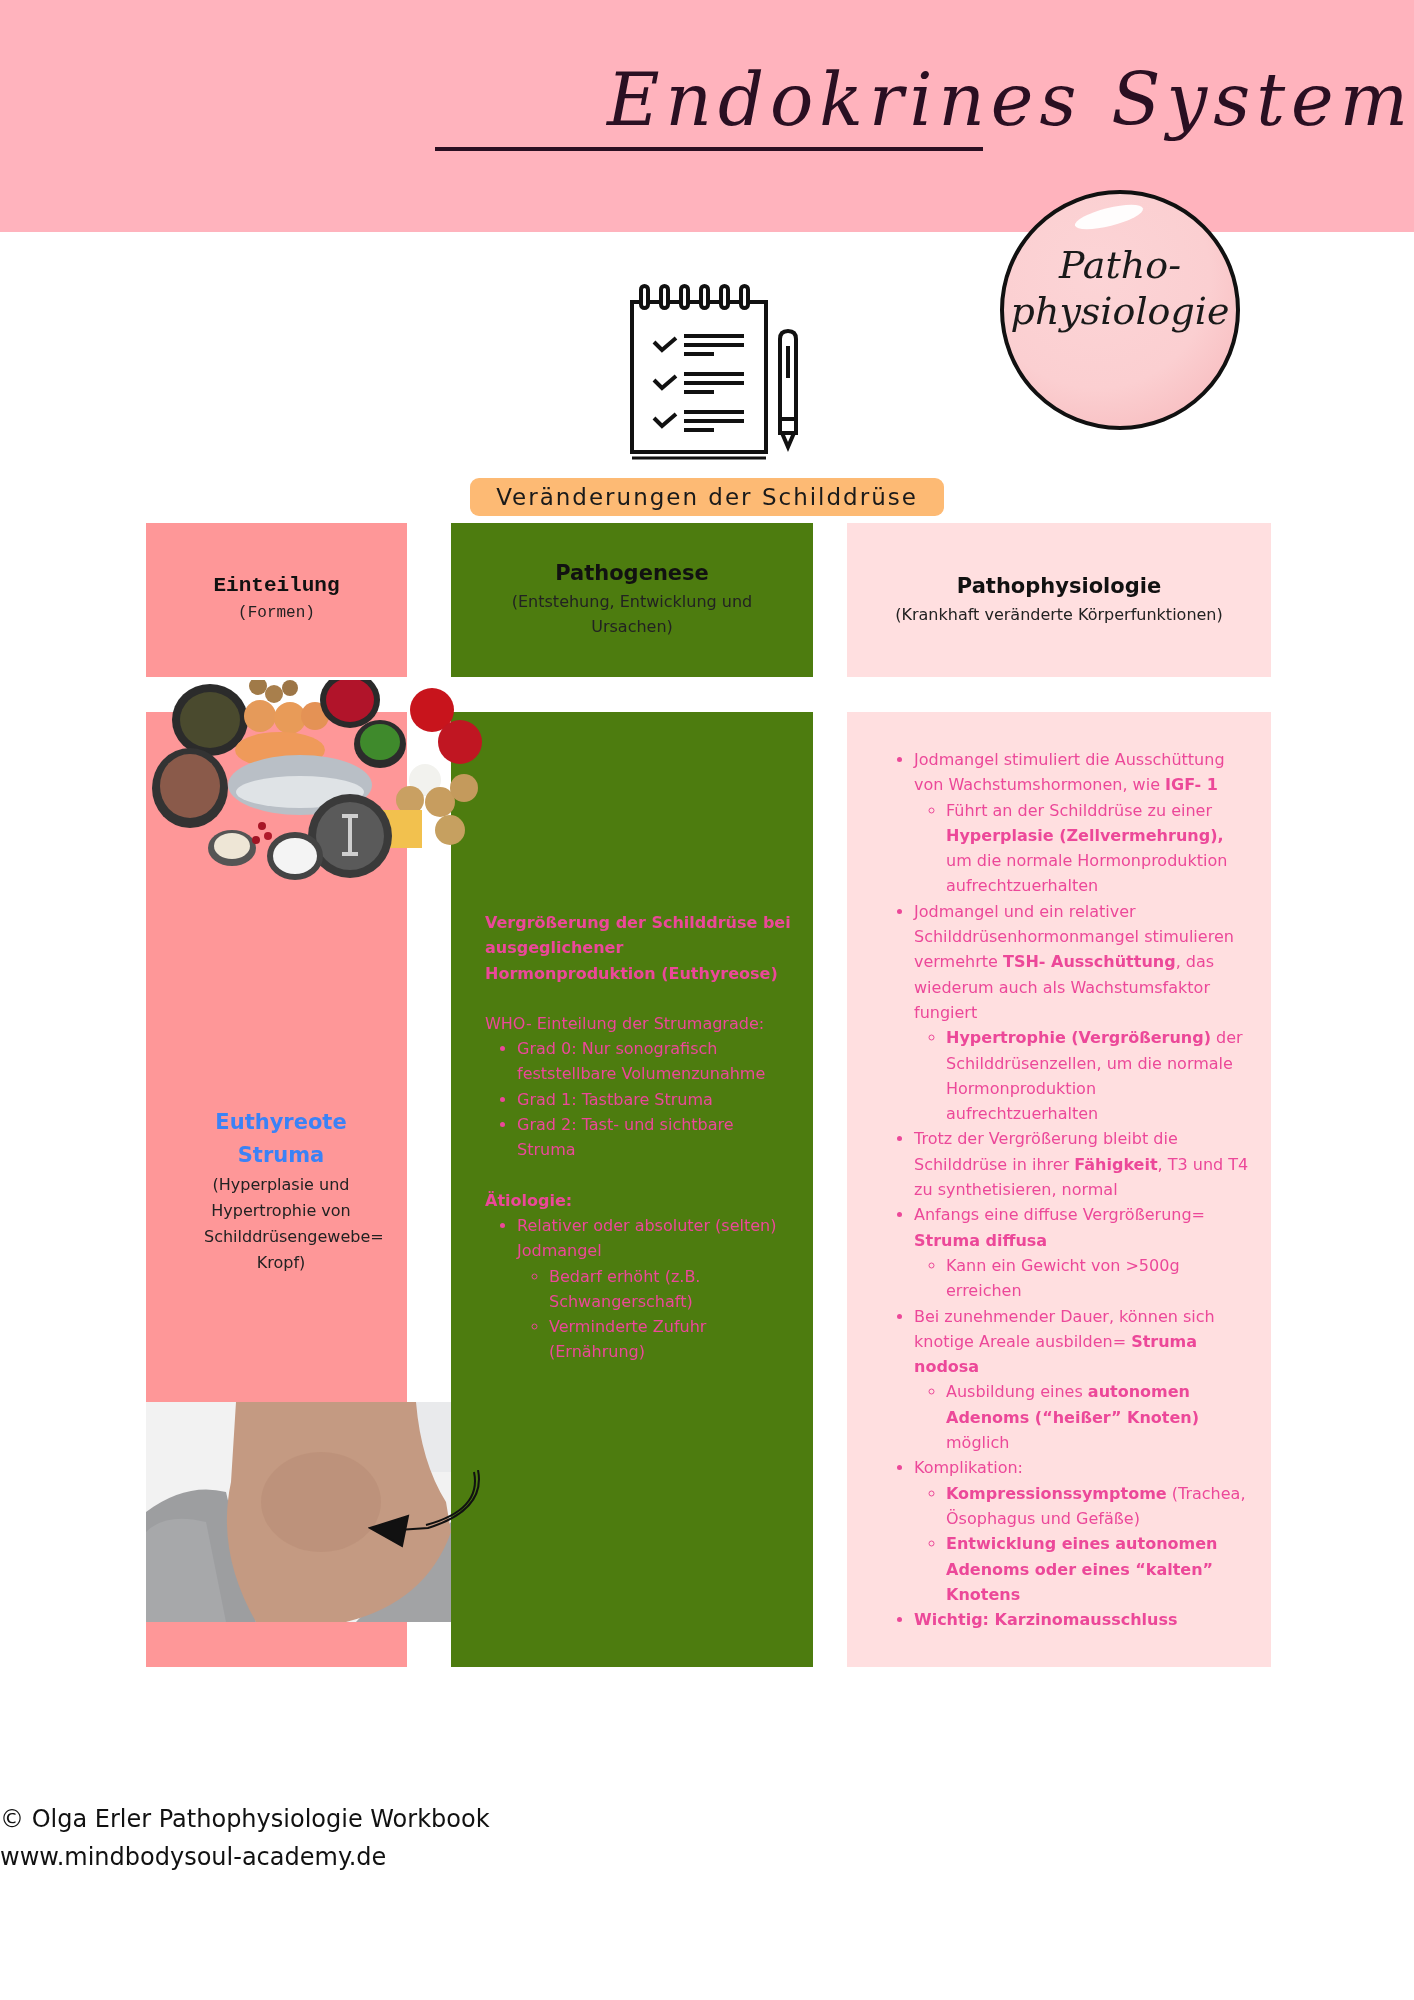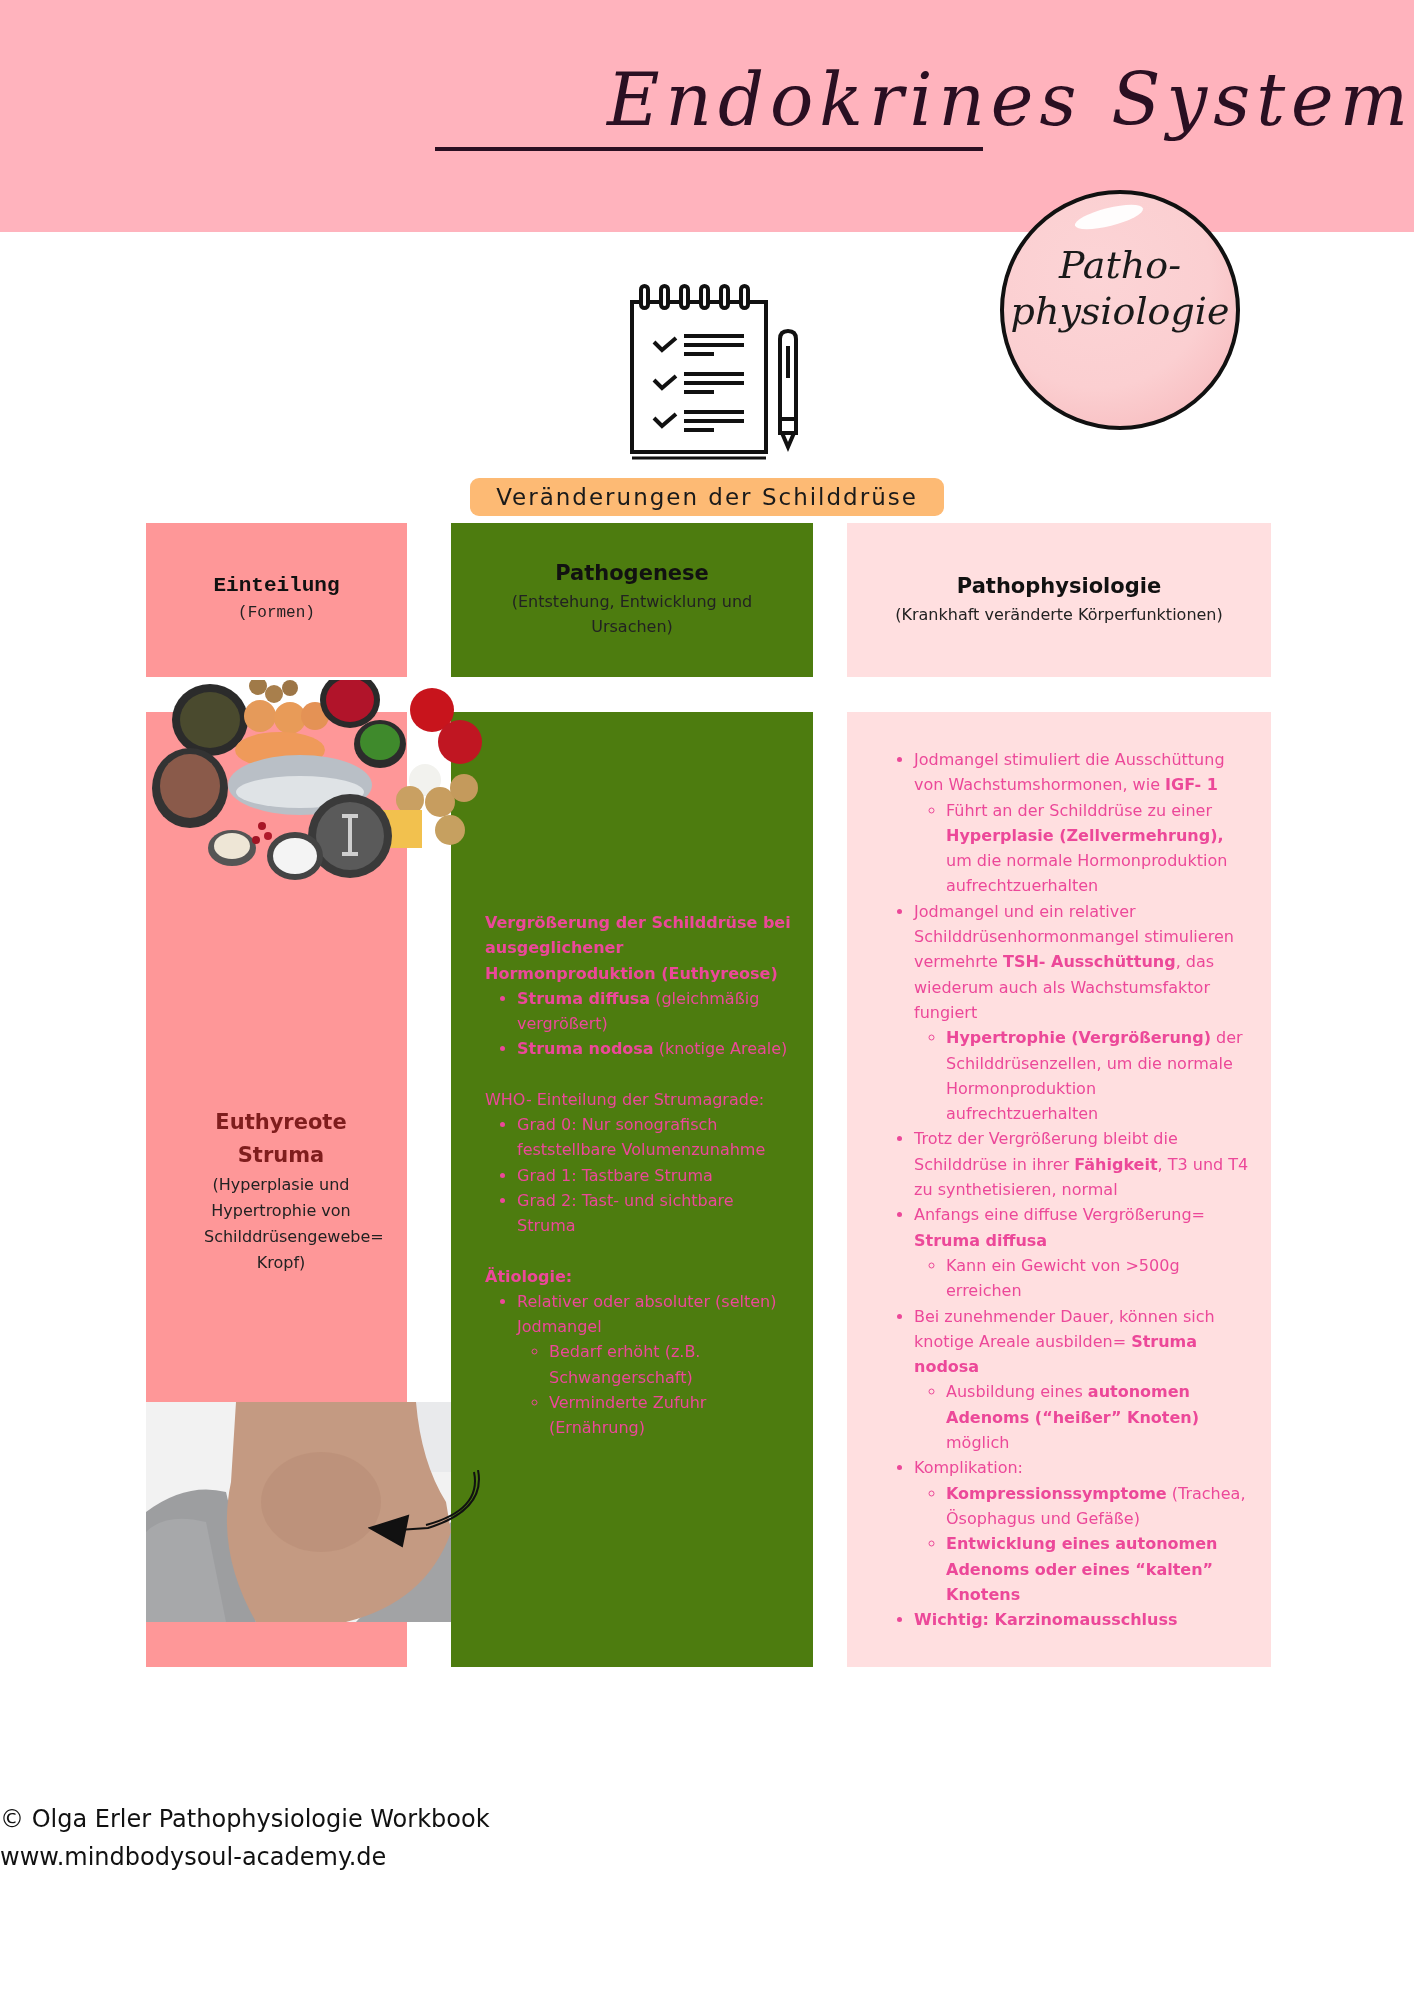--- a/index.html
+++ b/index.html
@@ -34,21 +34,21 @@
   .col-head .h { font-weight: bold; font-size: 21px; color: #111; margin-bottom: 4px; }
   .col-head .s { font-size: 16px; line-height: 25px; color: #222; }
   .c1 { left: 146px; width: 261px; background: #fe9798; font-family: Liberation Mono, monospace; }
   .c2 { left: 451px; width: 362px; background: #4d7c0f; }
   .c3 { left: 847px; width: 424px; background: #ffdfe0; }
   .body-col { position: absolute; top: 712px; height: 955px; }
   .food-img { position: absolute; left: 150px; top: 680px; width: 360px; height: 222px; }
   .neck-img { position: absolute; left: 146px; top: 1402px; width: 305px; height: 220px; overflow: hidden; }
   .arrow-icon { position: absolute; left: 368px; top: 1470px; width: 120px; height: 90px; }
   .class-label { position: absolute; left: 146px; top: 1106px; width: 270px; text-align: center; }
-  .class-label .h { font-weight: bold; font-size: 21px; line-height: 33px; color: #7f1d1d; }
+  .class-label .h { font-weight: bold; font-size: 21px; line-height: 33px; color: #3b82f6; }
   .class-label .s { font-size: 16px; line-height: 26px; color: #222; }
   .txt { position: absolute; font-size: 16px; line-height: 25.3px; color: #ec4899; }
   .txt ul { margin: 0; padding-left: 32px; }
   .txt ul ul { padding-left: 32px; list-style-type: circle; }
   .txt li { margin: 0; }
   .txt b { font-weight: bold; }
   .blk { margin-bottom: 25px; }
   .footer { position: absolute; left: 0; width: 1414px; text-align: left; font-size: 24px; line-height: 38px; color: #111; top: 1800px; }
 </style>
 </head>
@@ -165,24 +165,20 @@
 </div>
 <svg class="arrow-icon" viewBox="0 0 120 90" fill="none" stroke="#111" stroke-width="2">
   <path d="M110 0 Q118 40 60 58 L30 60"></path>
   <path d="M106 2 Q114 40 58 55"></path>
   <path d="M2 58 L40 46 L34 76 Z" fill="#111"></path>
 </svg>
 
 <div class="txt" style="left:485px; top:910px; width:310px;">
   <div class="blk">
     <b>Vergrößerung der Schilddrüse bei ausgeglichener Hormonproduktion (Euthyreose)</b>
-    <ul>
-      <li><b>Struma diffusa</b><span> (gleichmäßig vergrößert)</span></li>
-      <li><b>Struma nodosa</b><span> (knotige Areale)</span></li>
-    </ul>
   </div>
   <div class="blk">
     <div>WHO- Einteilung der Strumagrade:</div>
     <ul>
       <li>Grad 0: Nur sonografisch feststellbare Volumenzunahme</li>
       <li>Grad 1: Tastbare Struma</li>
       <li>Grad 2: Tast- und sichtbare Struma</li>
     </ul>
   </div>
   <div>

